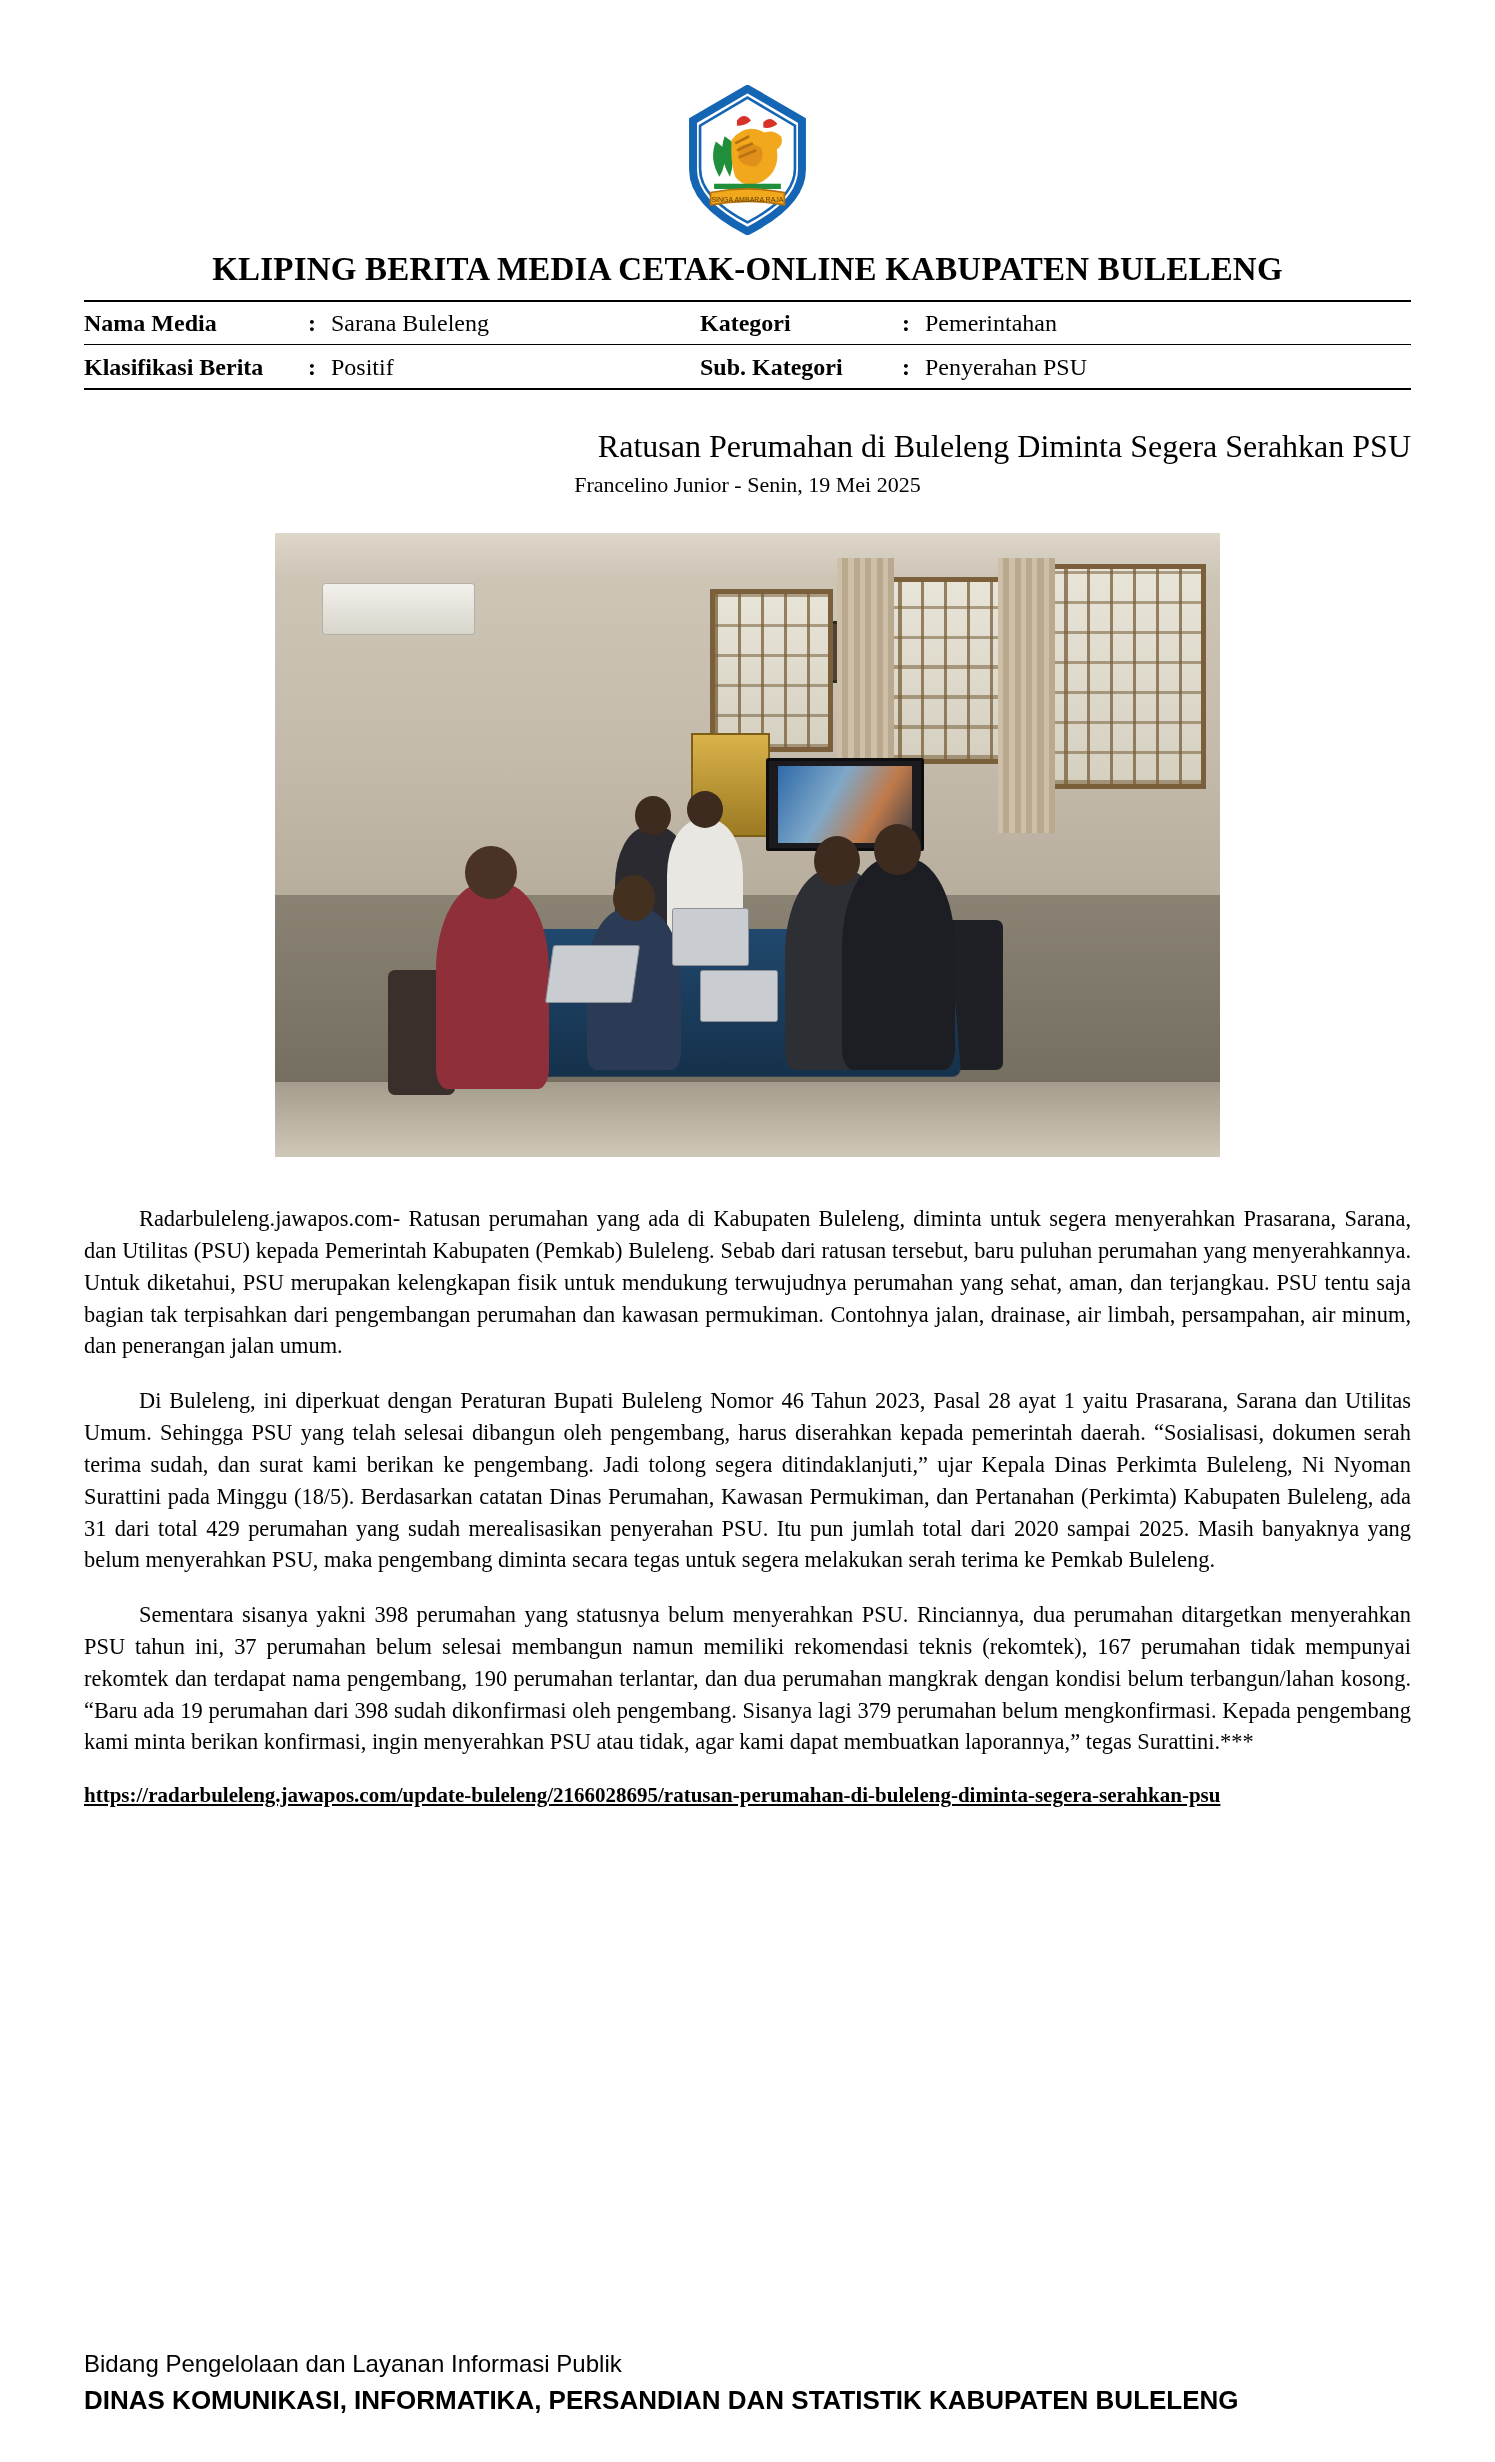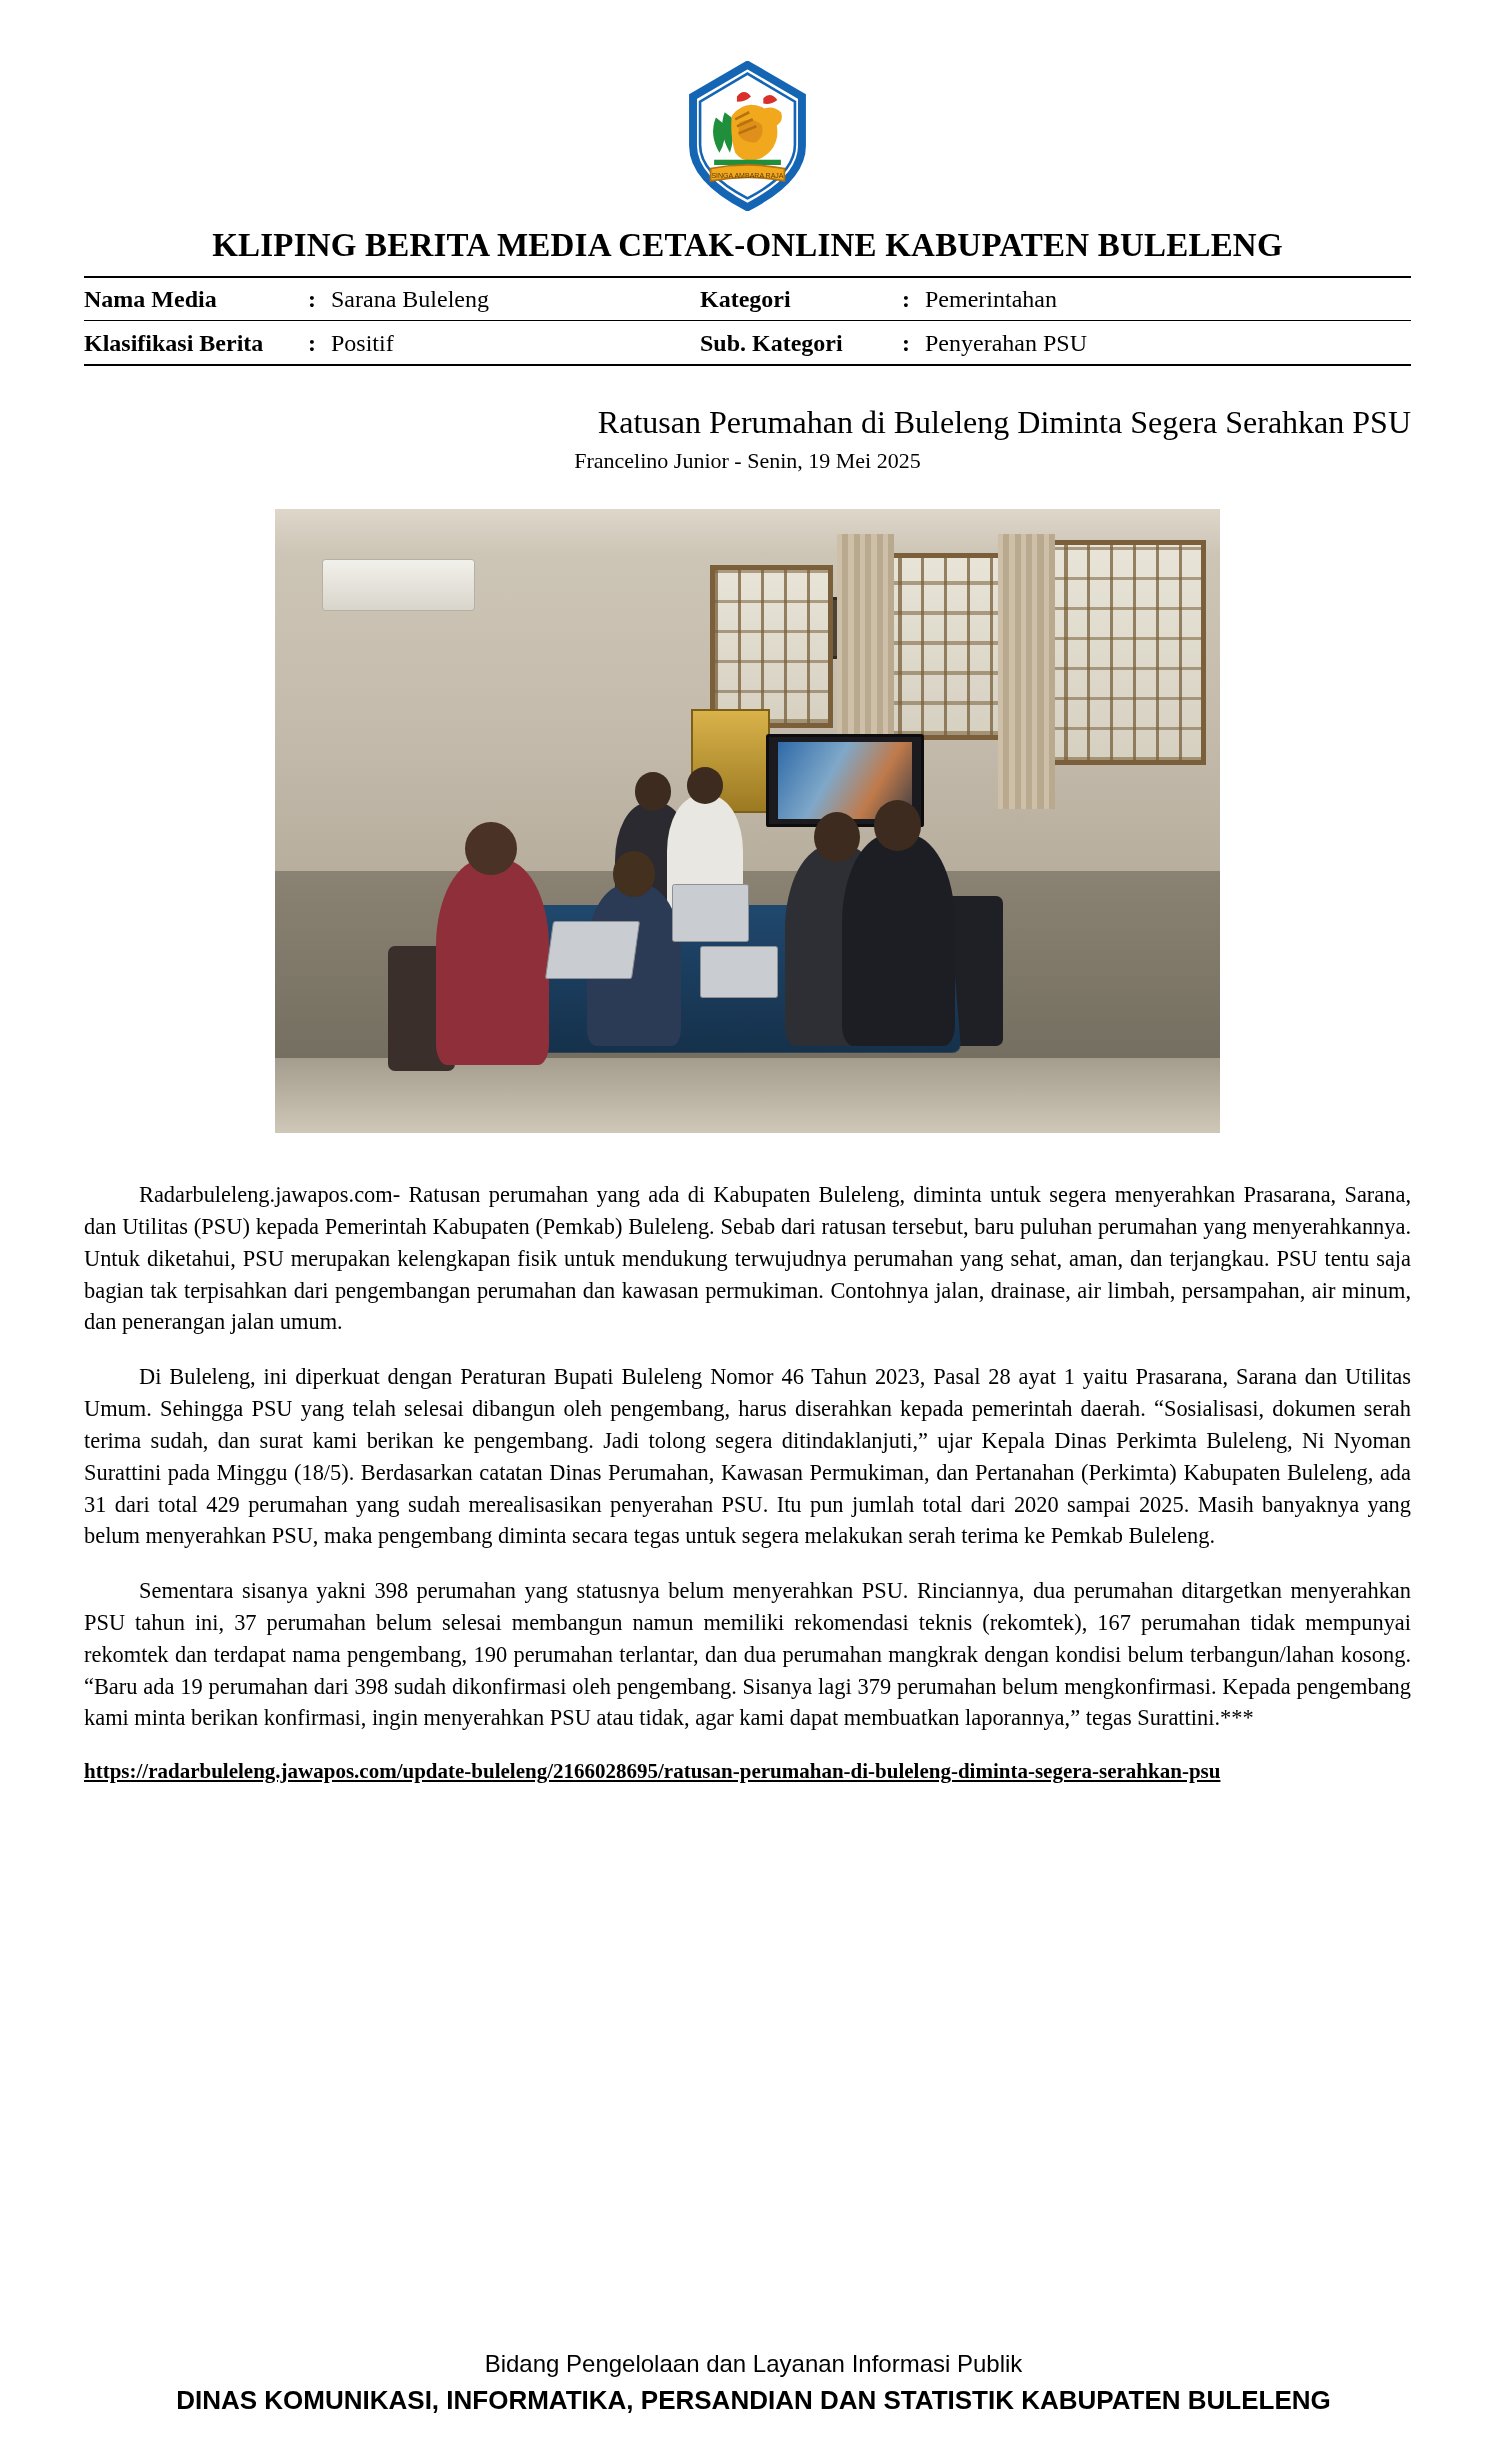--- a/index.html
+++ b/index.html
@@ -12,21 +12,21 @@
     height: 2462px;
     font-family: "Liberation Serif", serif;
     color: #000000;
     position: relative;
     overflow: hidden;
   }
   .page {
     width: 1495px;
     height: 2462px;
     box-sizing: border-box;
-    padding: 52px 84px 0 84px;
+    padding: 76px 84px 0 84px;
     position: relative;
   }
 
   
   .logo-wrap {
     display: flex;
     justify-content: center;
     align-items: center;
     margin-top: 8.8px;
     margin-bottom: 16px;
@@ -235,21 +235,21 @@
     word-break: break-all;
     text-decoration: underline;
   }
 
   
   .footer {
     position: absolute;
     left: 84px;
     right: 72px;
     bottom: 46px;
-    text-align: center;
+    text-align: left;
   }
   .footer-line1 {
     font-family: "Liberation Sans", sans-serif;
     font-size: 24px;
     margin-bottom: 7px;
   }
   .footer-line2 {
     font-family: Liberation Sans, sans-serif;
     font-weight: bold;
     font-size: 26px;

